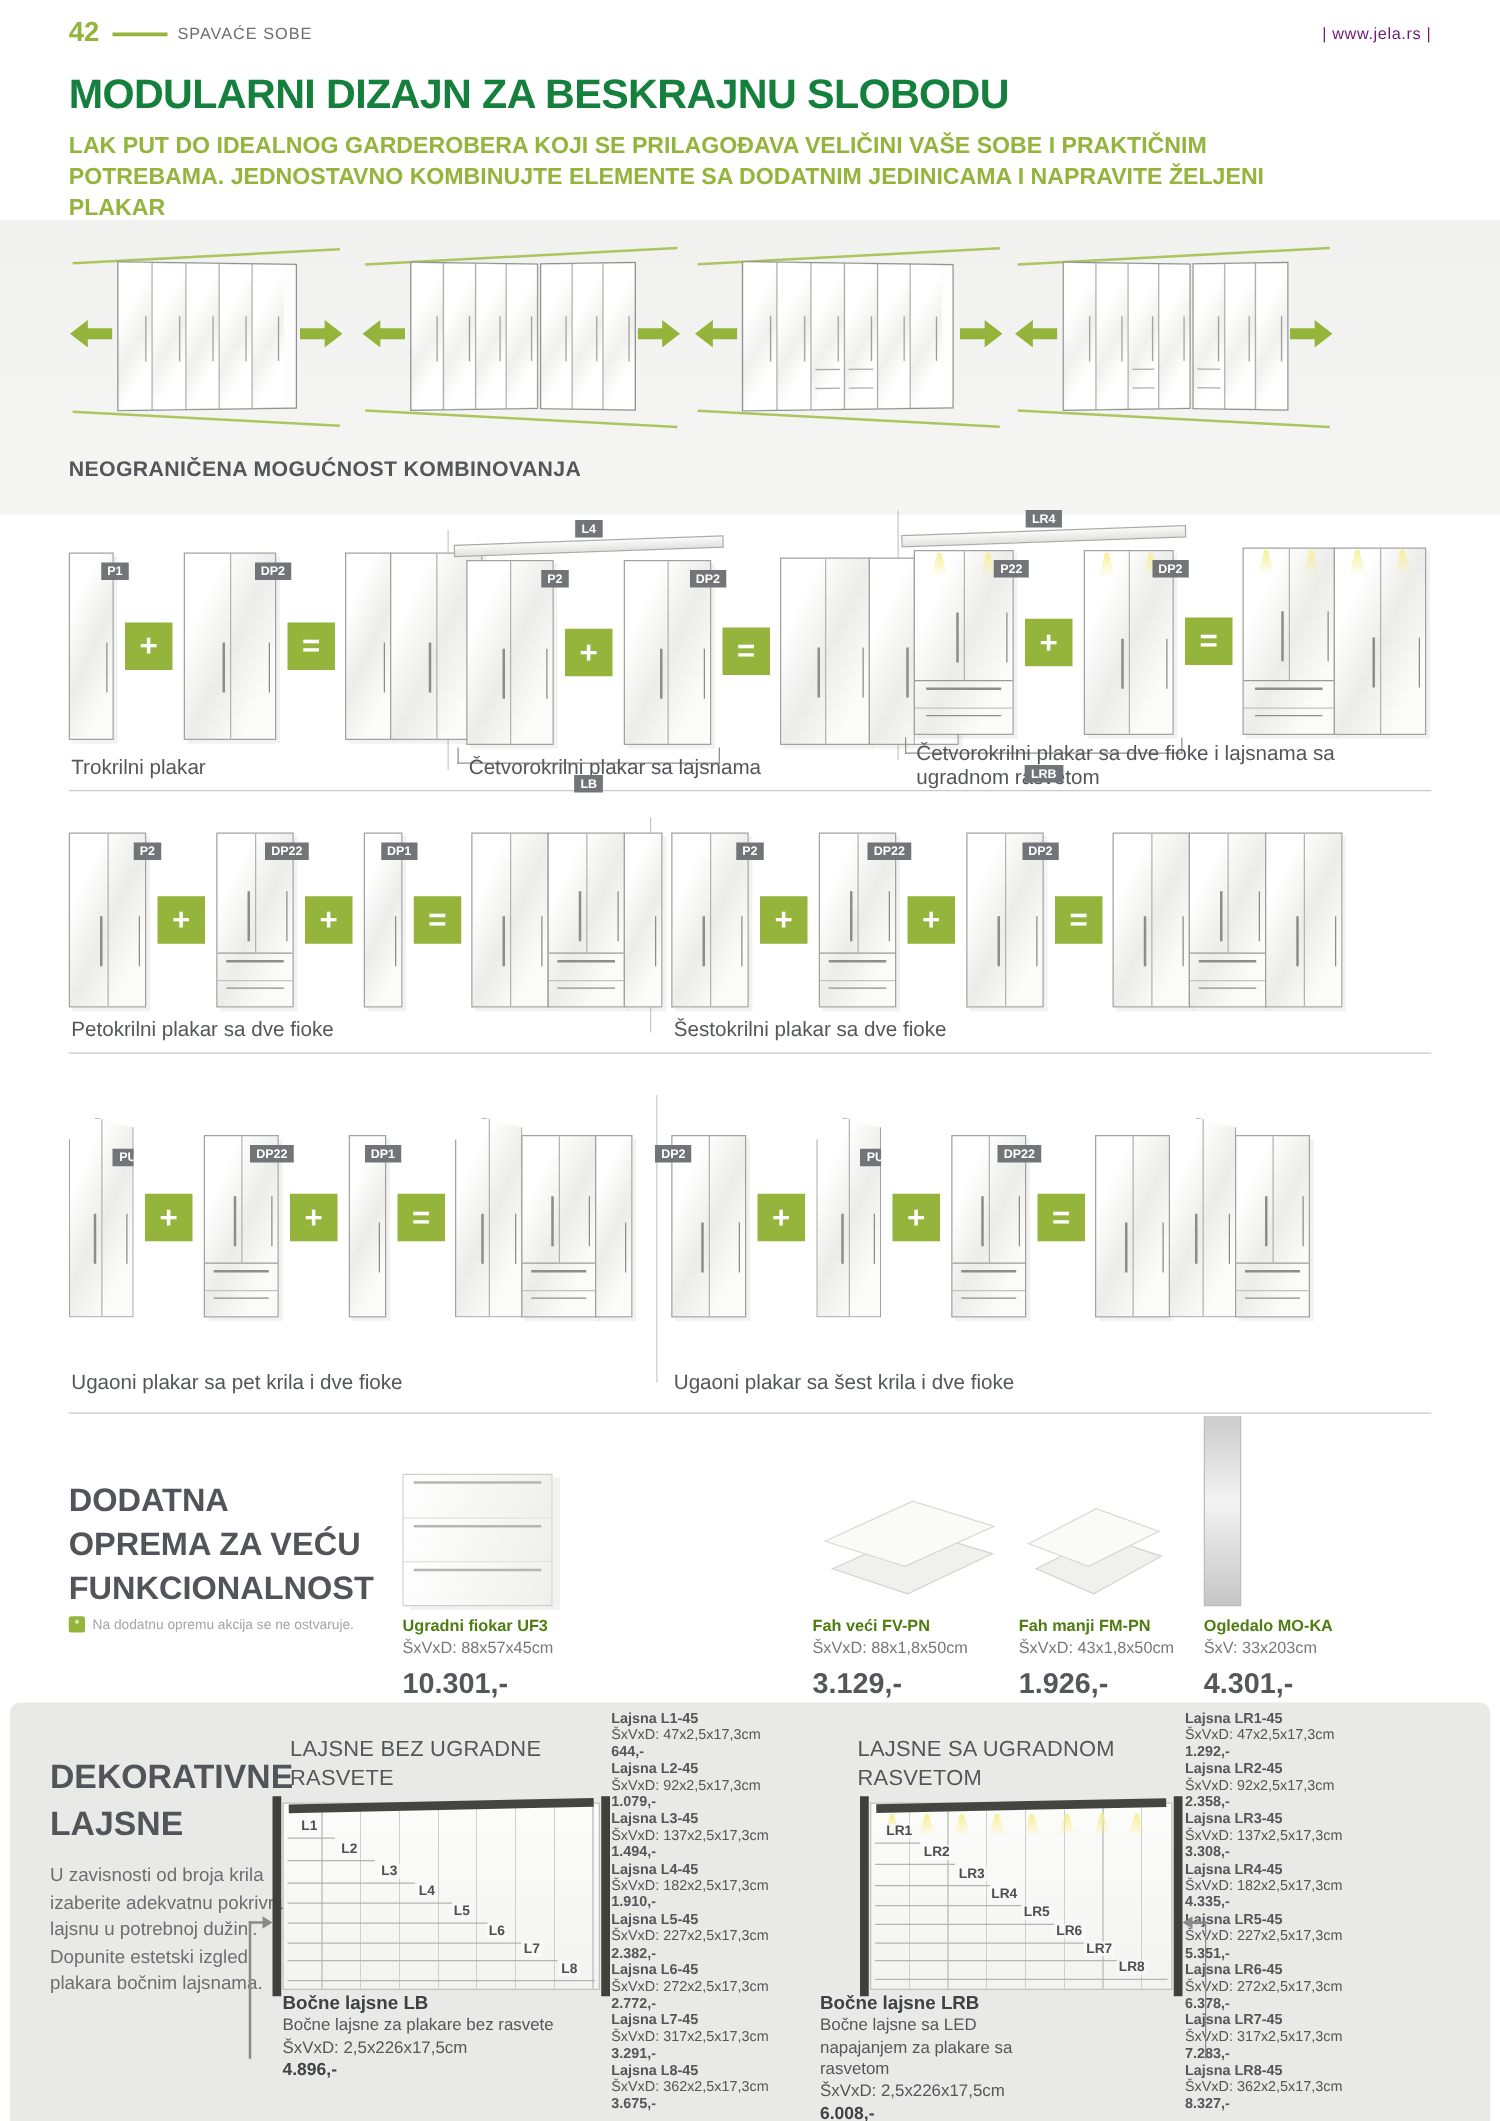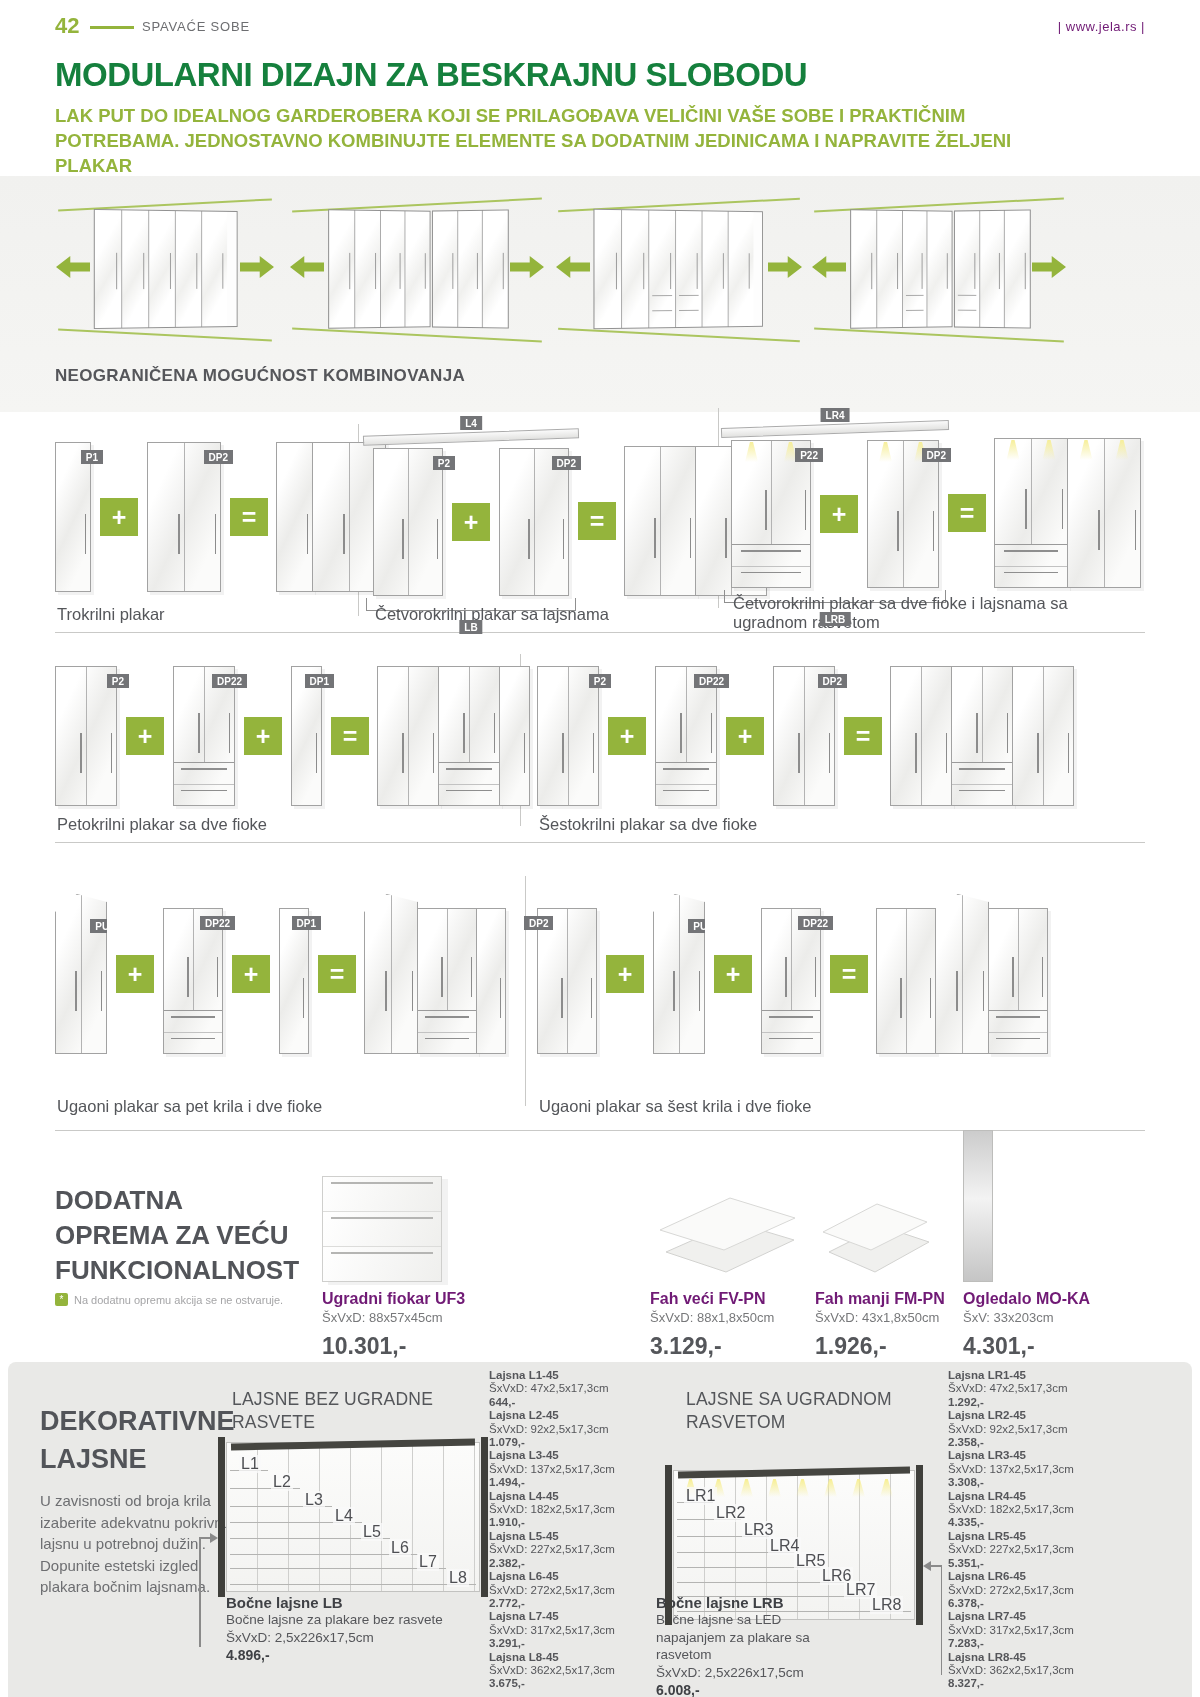--- a/index.html
+++ b/index.html
@@ -68,21 +68,21 @@
   .caption{position:absolute;left:2px;bottom:8px;font-size:16.5px;color:#54565a;}
 
   
   .acc-head{left:55px;top:1183px;width:245px;font-size:26px;line-height:35px;font-weight:bold;color:#525459;}
   .acc-note{left:55px;top:1293px;display:flex;align-items:center;}
   .acc-note .sq{width:13px;height:13px;background:#94b43c;color:#fff;font-size:10px;line-height:13px;
                 text-align:center;border-radius:2px;flex:none;}
   .acc-note .nt{margin-left:6px;font-size:11px;color:#a5a5a7;}
   .prod{position:absolute;top:1148px;height:212px;display:flex;flex-direction:column;justify-content:flex-end;}
   .imgwrap{flex:1;display:flex;align-items:flex-end;margin-bottom:8px;}
-  .pname{font-size:16px;font-weight:bold;color:#701a75;}
+  .pname{font-size:13px;font-weight:bold;color:#4d7c0f;}
   .pdims{font-size:13px;color:#77787a;min-height:16px;margin-top:2px;}
   .pprice{font-size:23px;font-weight:bold;color:#54565a;margin-top:7px;}
   .img-uf3{width:118px;height:104px;border:1px solid #cfcfcd;background:#fbfbfa;display:flex;flex-direction:column;
            box-shadow:6px 3px 0 rgba(0,0,0,.05);}
   .img-uf3 .fr{flex:1;border-bottom:1px solid #dcdcda;position:relative;background:linear-gradient(115deg,#fff,#efefed);}
   .img-uf3 .fr:last-child{border-bottom:none;}
   .img-uf3 .fr::before{content:"";position:absolute;top:5px;left:7%;right:7%;height:2px;background:#b5b5b3;}
   .img-moka{width:28px;height:150px;border:1px solid #bdbdbb;
             background:linear-gradient(#cccccc,#f3f3f3 45%,#c5c5c5);}
 
@@ -90,21 +90,21 @@
   .bottom{position:absolute;left:8px;top:1362px;width:1184px;height:335px;background:#e9e9e7;border-radius:8px 8px 0 0;}
   .lj-head{left:32px;top:40px;width:210px;font-size:27px;line-height:38px;font-weight:bold;color:#525459;}
   .lj-desc{left:32px;top:128px;width:192px;font-size:15px;line-height:21.5px;color:#6d6e71;}
   .lj-desc p{margin:0;}
   .dg-title{font-size:17.5px;line-height:23px;color:#54565a;letter-spacing:.2px;}
   .ldiag{position:absolute;border:1px solid #c2c2c0;
          background:repeating-linear-gradient(to right,transparent 0 30px,#cfcfcd 30px 31px),linear-gradient(#fcfcfb,#f3f3f1);}
   .topbar{position:absolute;left:4px;right:4px;top:-2px;height:7px;background:#454540;transform:rotate(-1.2deg);z-index:2;}
   .sbar{position:absolute;top:-6px;height:calc(100% + 12px);width:7px;background:#3f3f3b;z-index:2;}
   .sbar.l{left:-9px;} .sbar.r{right:-9px;}
-  .slbl{position:absolute;font-weight:normal;font-size:16px;color:#4e4f53;z-index:3;background:rgba(250,250,249,.75);padding:0 2px;}
+  .slbl{position:absolute;font-weight:bold;font-size:11px;color:#4e4f53;z-index:3;background:rgba(250,250,249,.75);padding:0 2px;}
   .stp{position:absolute;left:3px;height:1px;background:#b4b4b2;}
   .lite{position:absolute;top:8px;width:13px;height:18px;z-index:2;
         background:linear-gradient(rgba(247,238,140,.95),rgba(247,238,140,0));clip-path:polygon(40% 0,60% 0,100% 100%,0 100%);}
   .ptr{position:absolute;width:17px;height:1.5px;background:#8a8a8a;z-index:1;}
   .ptr.pl{left:-28px;top:94px;} .ptr.pr{right:-28px;top:94px;}
   .ptr.pl::after{content:"";position:absolute;right:-7px;top:-4.3px;border:5px solid transparent;border-left:8px solid #8a8a8a;}
   .ptr.pr::after{content:"";position:absolute;left:-7px;top:-4.3px;border:5px solid transparent;border-right:8px solid #8a8a8a;}
   .ptr::before{content:"";position:absolute;left:0;top:0;width:1.5px;height:110px;background:#8a8a8a;}
   .ptr.pr::before{left:auto;right:0;}
   .lprod .n{font-size:15px;font-weight:bold;color:#3f4145;}
@@ -712,21 +712,21 @@
           <div class="pr">3.291,-</div>
         </div>
       <div class="it">
           <div class="nm">Lajsna L8-45</div>
           <div>ŠxVxD: 362x2,5x17,3cm</div>
           <div class="pr">3.675,-</div>
         </div>
     </div>
 
     <div class="abs dg-title" style="left:678px;top:26px;width:225px;">LAJSNE SA UGRADNOM RASVETOM</div>
-    <div class="ldiag" style="left:665px;top:80px;width:240px;height:148px;margin-top:28px;">
+    <div class="ldiag" style="left:688px;top:80px;width:240px;height:148px;">
       <div class="topbar"></div>
       <div class="sbar l"></div>
       <div class="sbar r"></div>
       <div class="lite" style="left:10px;"></div>
       <div class="lite" style="left:38px;"></div>
       <div class="lite" style="left:66px;"></div>
       <div class="lite" style="left:94px;"></div>
       <div class="lite" style="left:122px;"></div>
       <div class="lite" style="left:150px;"></div>
       <div class="lite" style="left:178px;"></div>

